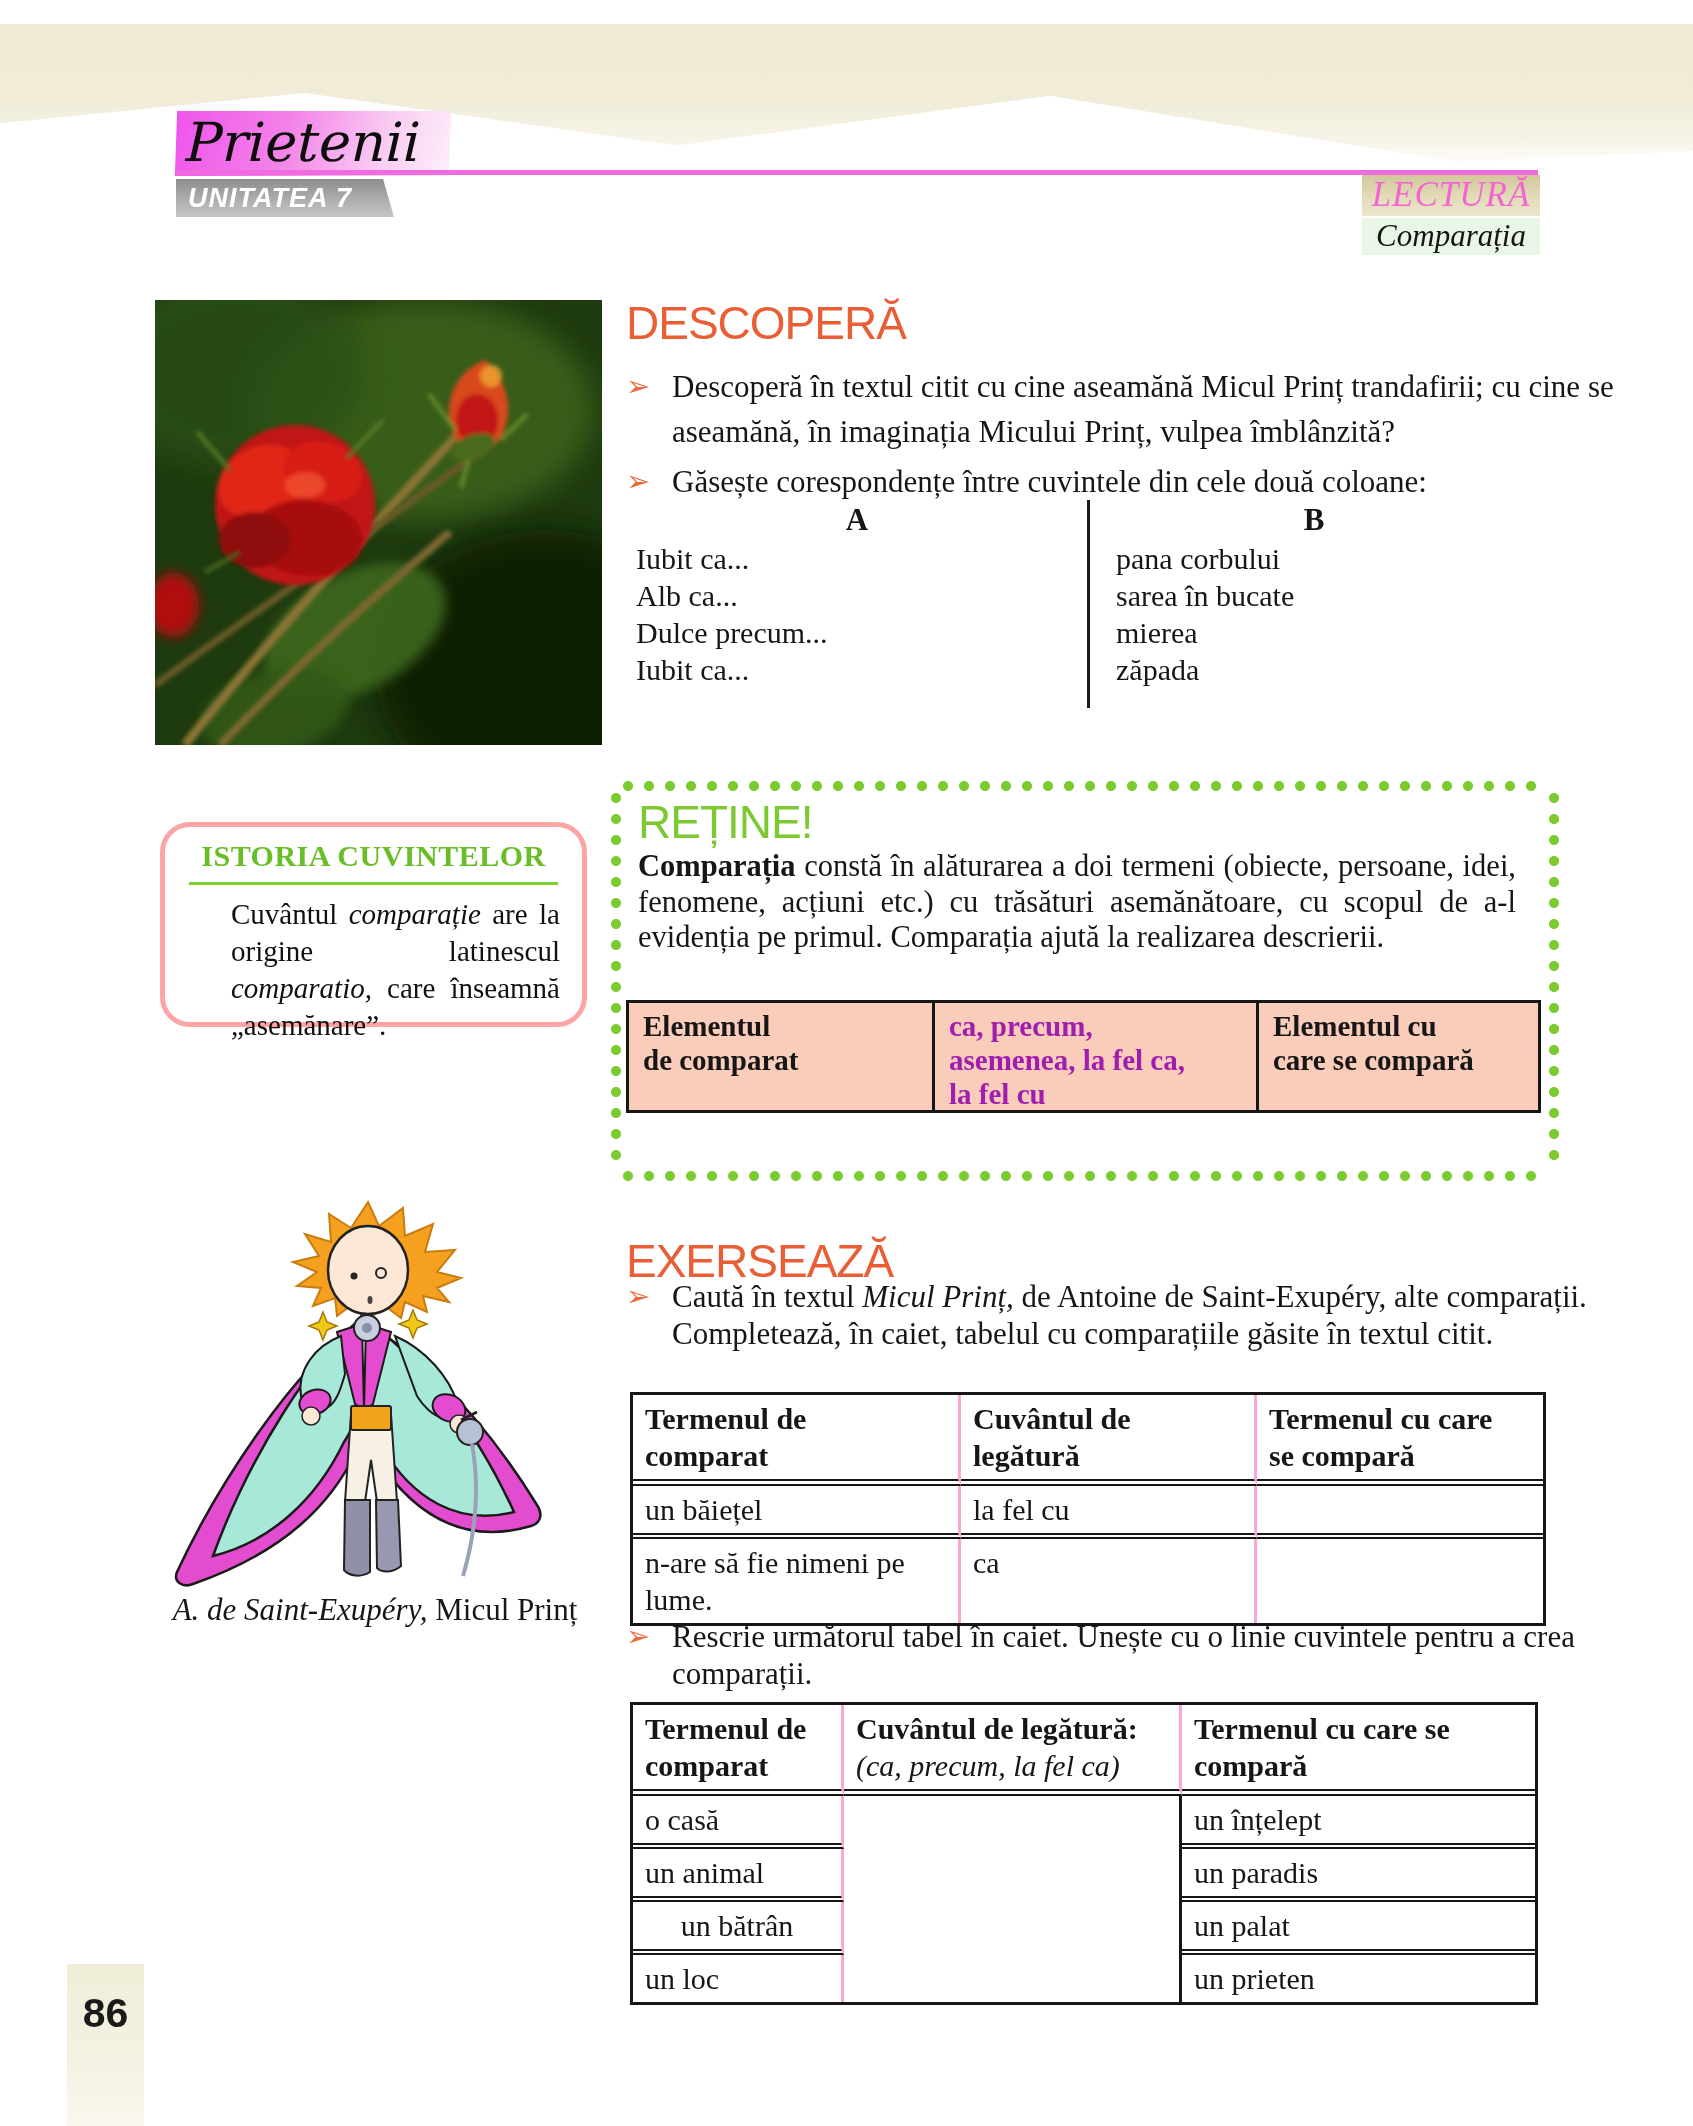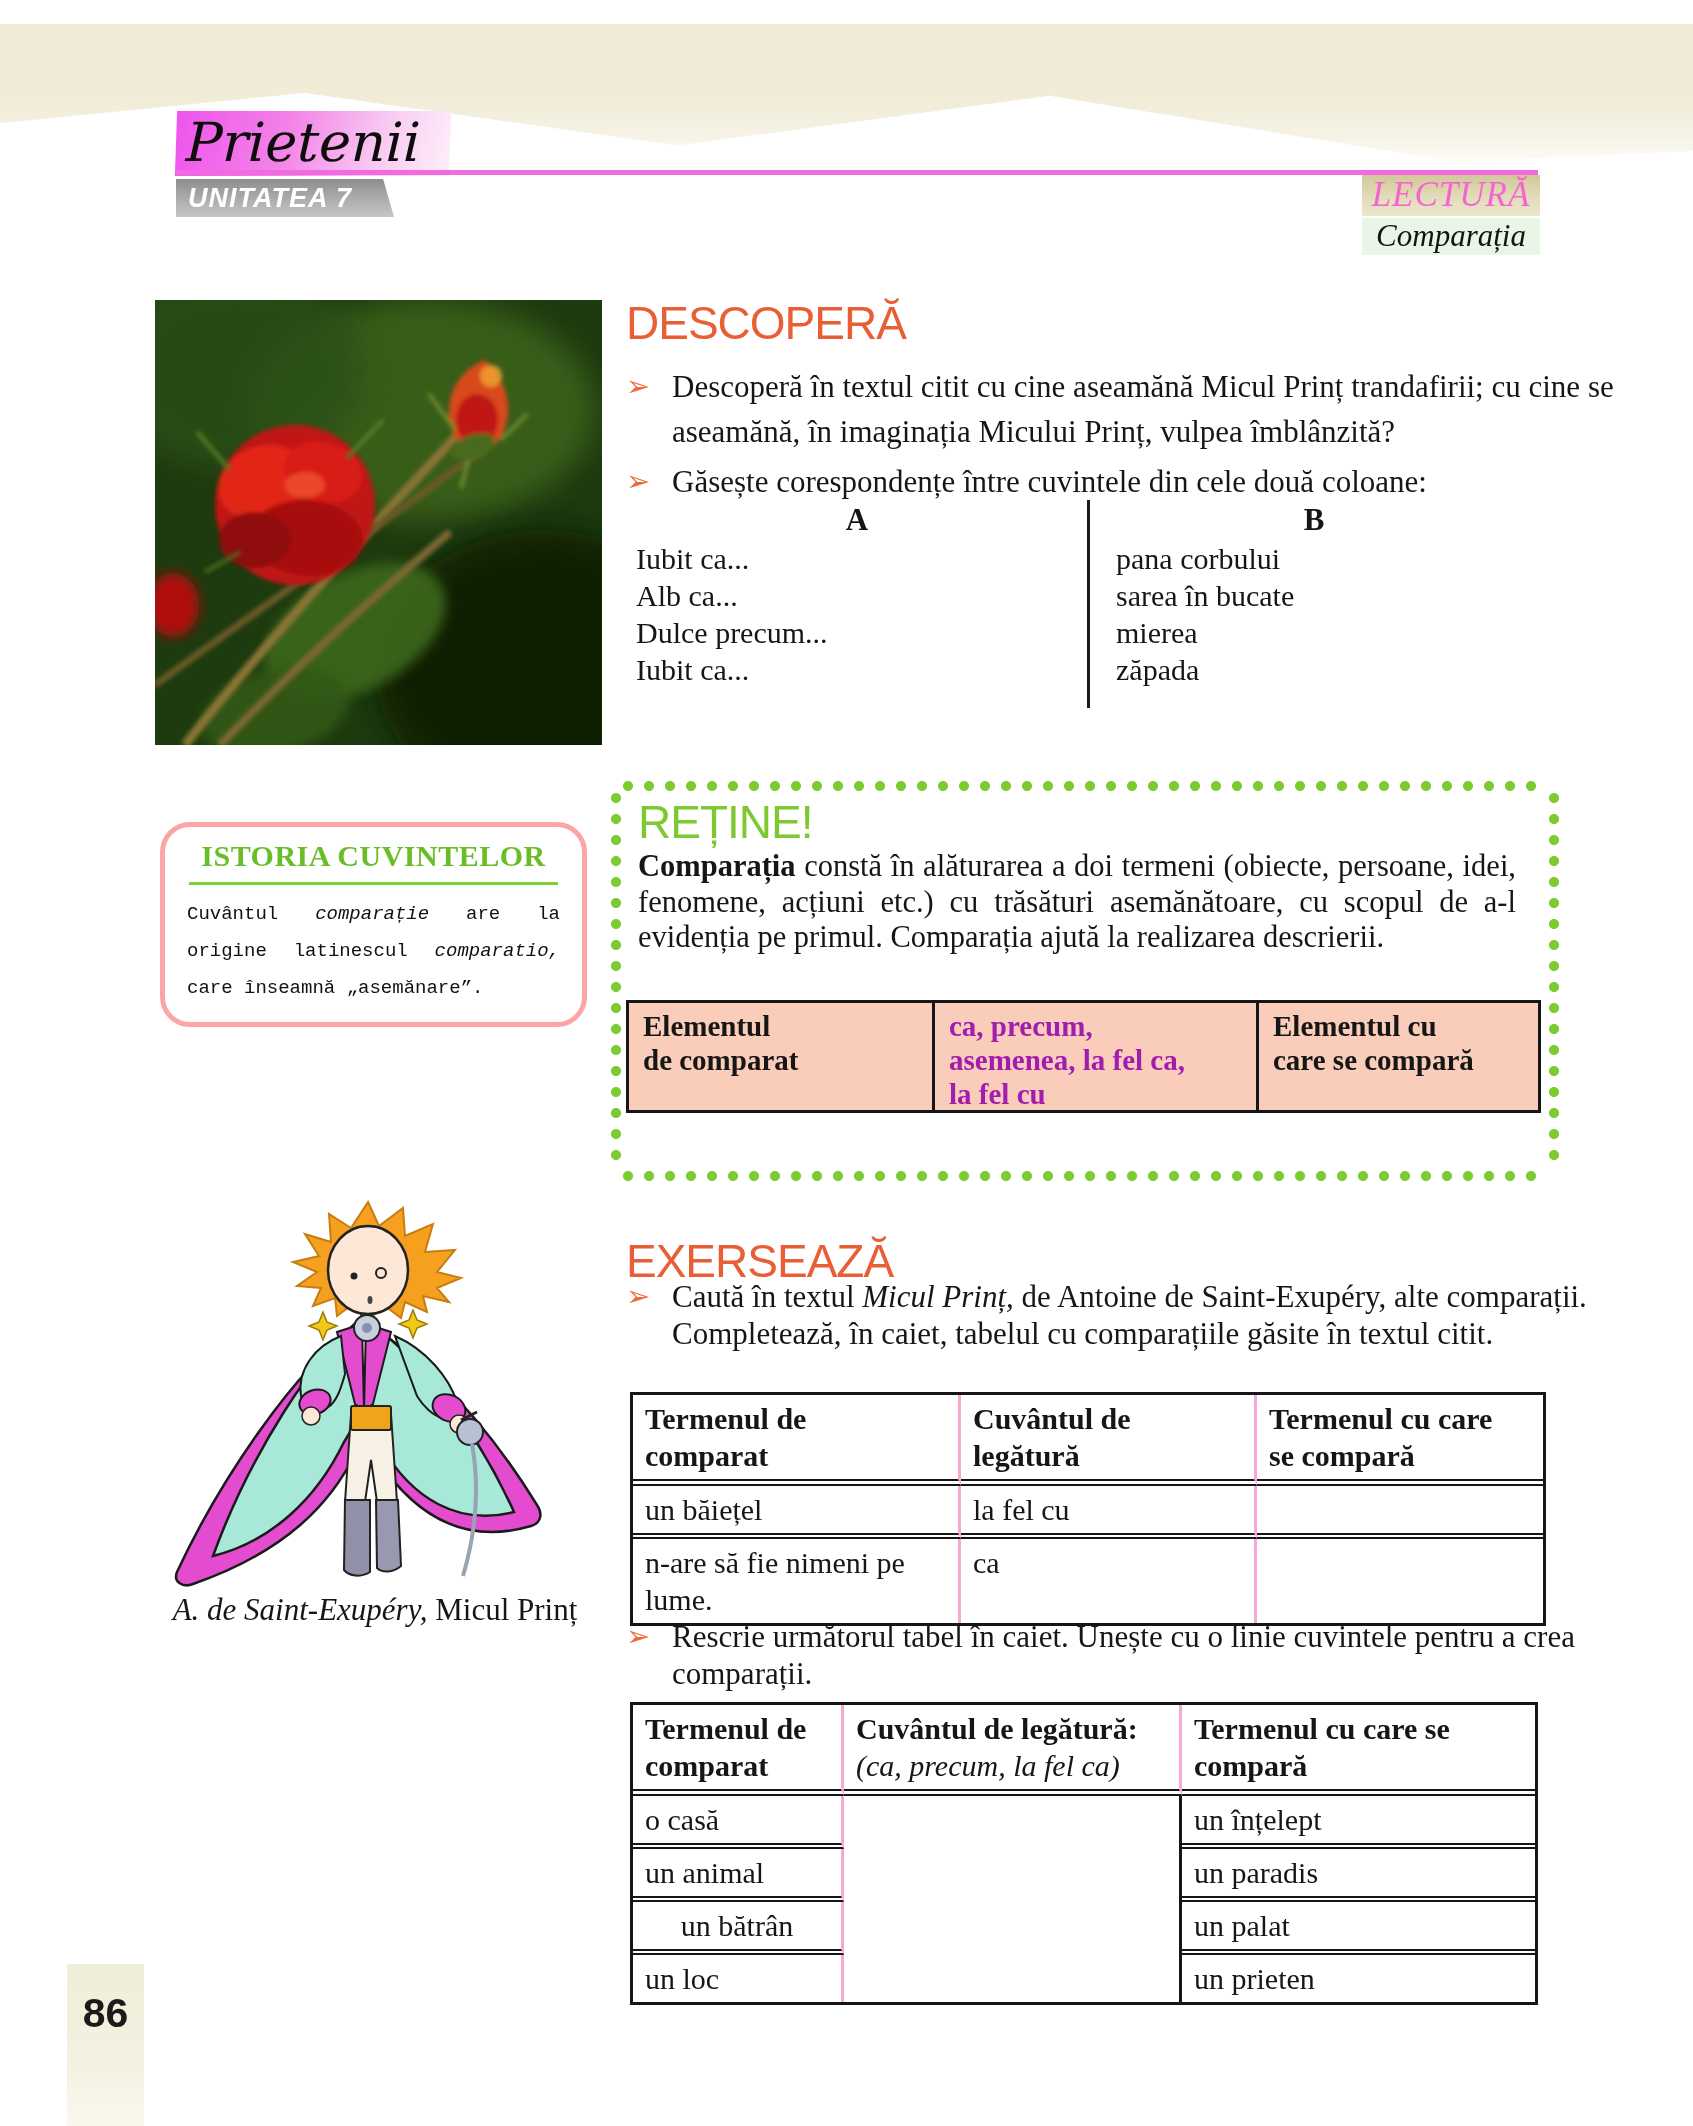--- a/index.html
+++ b/index.html
@@ -41,21 +41,21 @@
   
   .col-head{font-weight:bold;font-size:31px;text-align:center;}
   .match-items div{font-size:30px;line-height:37px;}
   .ab-divider{width:3px;background:#1a1a1a;}
 
   
   .istoria{left:160px;top:822px;width:427px;height:205px;border:5px solid #fca5a5;border-radius:30px;
     box-sizing:border-box;background:#ffffff;padding:12px 22px 0 22px;}
   .istoria .t{font-weight:bold;font-size:30px;color:#69be27;text-align:center;letter-spacing:.5px;}
   .istoria .rule{height:3px;background:#7ed133;margin:9px 2px 11px 2px;}
-  .istoria .b{font-family:Liberation Mono, monospace;font-size:19px;line-height:37px;text-align:justify;color:#111;}
+  .istoria .b{font-family:Liberation Serif, serif;font-size:29px;line-height:37px;text-align:justify;color:#111;margin-left:44px;}
 
   
   .dots-row{height:12px;background-image:radial-gradient(circle at 6px 6px,#7ccb30 4.6px,rgba(0,0,0,0) 5.4px);
     background-size:21px 12px;background-repeat:repeat-x;}
   .dots-col{width:12px;background-image:radial-gradient(circle at 6px 6px,#7ccb30 4.6px,rgba(0,0,0,0) 5.4px);
     background-size:12px 21px;background-repeat:repeat-y;}
   .retine-p{font-size:30.5px;line-height:35.5px;text-align:justify;}
   .pink-table{left:626px;top:1000px;width:915px;height:113px;background:#f9cdb9;border:3px solid #161616;
     box-sizing:border-box;display:grid;grid-template-columns:306px 324px 1fr;}
   .pink-table .cell{padding:6px 10px 0 14px;font-weight:bold;font-size:29px;line-height:34px;}

